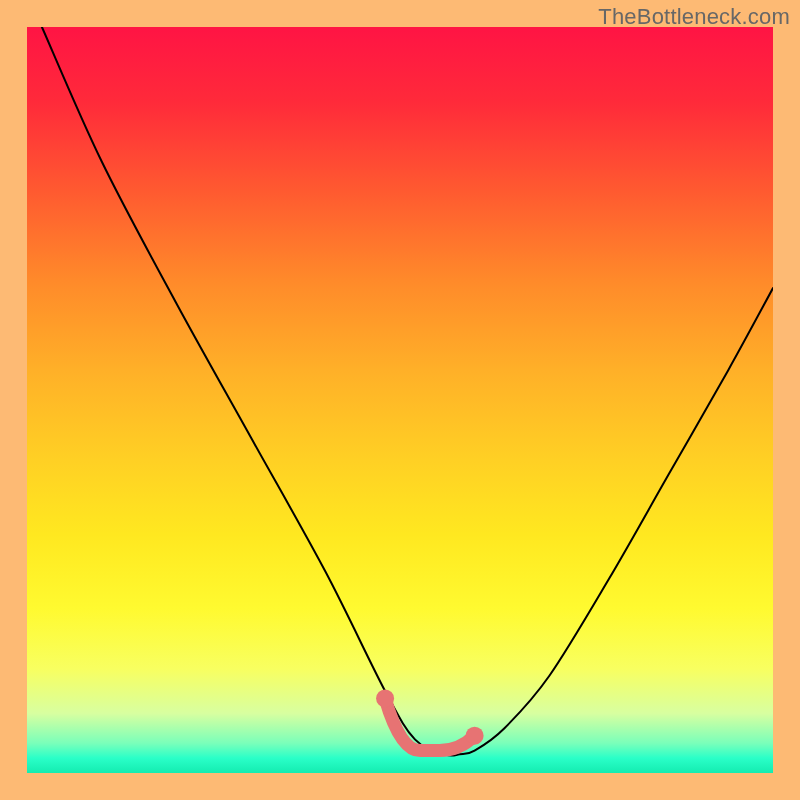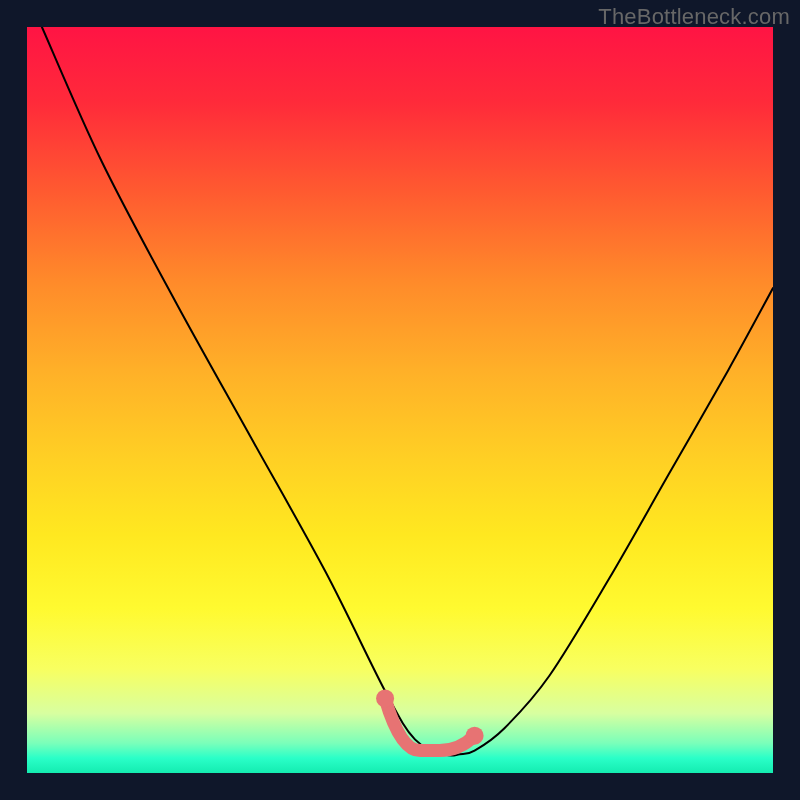--- a/index.html
+++ b/index.html
@@ -10,21 +10,21 @@
     background: #000;
     overflow: hidden;
     font-family: Arial, Helvetica, sans-serif;
   }
   .frame {
     position: absolute;
     left: 0;
     top: 0;
     width: 800px;
     height: 800px;
-    background: #0f172a;
+    background: #fdba74;
   }
   .plot {
     position: absolute;
     left: 27px;
     top: 27px;
     width: 746px;
     height: 746px;
     overflow: hidden;
     
     background: linear-gradient(to bottom,

